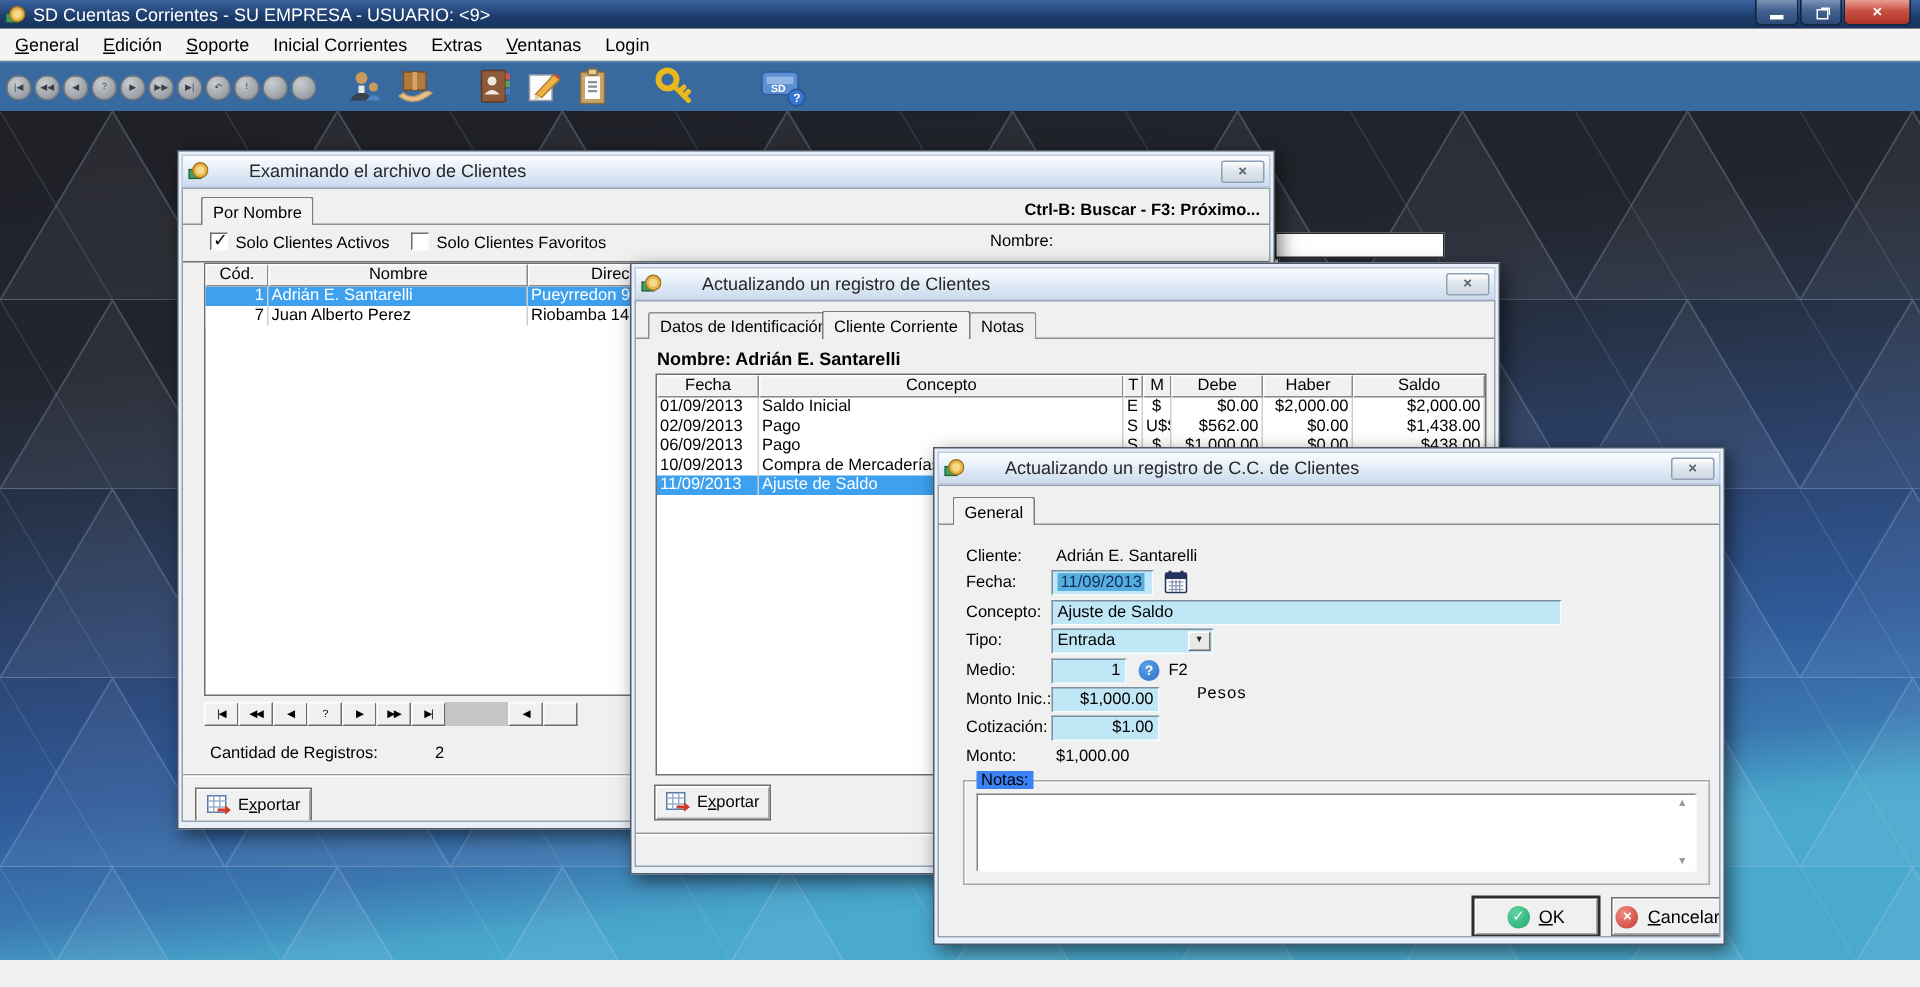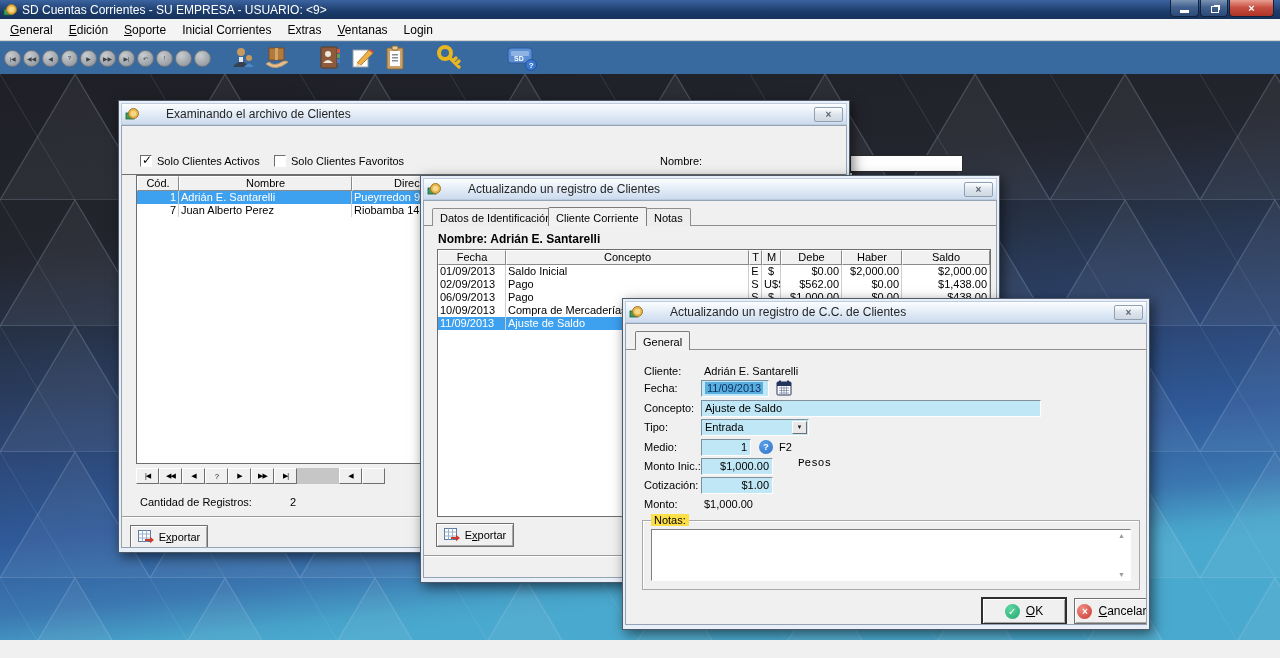--- a/index.html
+++ b/index.html
@@ -68,21 +68,21 @@
   .navbtn { width:23px; height:16px; font-size:7px; letter-spacing:-1px; display:inline-flex; align-items:center; justify-content:center; }
   .nav-filler { width:42px; height:16px; background:#c6c6c6; display:inline-block; }
 
   .field { position:absolute; height:17px; background:#bfe7f5; border:1px solid; border-color:#7f8f9d #fdfdfd #fdfdfd #7f8f9d; line-height:15px; padding:0 3px; white-space:nowrap; overflow:hidden; }
   .field .selection { background:#58aede; color:#0c2f5e; padding:0 2px; }
   .dd-arrow { position:absolute; right:1px; top:1px; bottom:1px; width:15px; background:#e8e8e8; border:1px solid; border-color:#fff #6e6e6e #6e6e6e #fff; font-size:6px; color:#222; display:flex; align-items:center; justify-content:center; }
   .f-label { position:absolute; left:18px; white-space:nowrap; }
   .f-static { position:absolute; white-space:nowrap; }
   .help-circle { position:absolute; width:14px; height:14px; border-radius:50%; background:radial-gradient(circle at 35% 30%, #5aa0e8, #2e73c8); color:#fff; font-size:9px; font-weight:bold; text-align:center; line-height:14px; }
   .groupbox { position:absolute; border:1px solid #a9a9a9; box-shadow:inset 1px 1px 0 #fff; }
-  .groupbox .legend { position:absolute; top:-7px; left:8px; background:#fde047; padding:0 3px; }
+  .groupbox .legend { position:absolute; top:-7px; left:8px; background:#3b82f6; padding:0 3px; }
   .notas-area { position:absolute; left:8px; top:8px; right:8px; bottom:8px; background:#fff; border:1px solid; border-color:#808080 #fdfdfd #fdfdfd #808080; }
   .mini-scroll { position:absolute; right:2px; top:2px; bottom:2px; width:13px; display:flex; flex-direction:column; justify-content:space-between; align-items:center; color:#9a9a9a; font-size:7px; }
   .divider { position:absolute; height:2px; border-top:1px solid #9a9a9a; border-bottom:1px solid #fff; }
 
   .dlg-btn { position:absolute; height:26px; display:flex; align-items:center; justify-content:center; gap:6px; background:#f0f0f0; border:1px solid #6e6e6e; box-shadow:inset 1px 1px 0 #fff, inset -1px -1px 0 #a8a8a8; font-size:12px; }
   .dlg-btn.default { border:1px solid #2e2e2e; box-shadow:0 0 0 1px #2e2e2e, inset 1px 1px 0 #fff, inset -1px -1px 0 #a8a8a8; }
   .ok-circle { width:15px; height:15px; border-radius:50%; background:radial-gradient(circle at 35% 30%, #5fd6a4, #23a86e); color:#fff; font-size:10px; font-weight:bold; text-align:center; line-height:15px; }
   .cancel-circle { width:15px; height:15px; border-radius:50%; background:radial-gradient(circle at 35% 30%, #ef8b80, #c83a30); color:#fff; font-size:10px; font-weight:bold; text-align:center; line-height:15px; }
 
   
@@ -236,20 +236,24 @@
         <rect x="1" y="6" width="8" height="6" fill="#3f9e5f" stroke="#1f5c36" stroke-width="0.8"></rect>
         <circle cx="8.5" cy="6.5" r="5" fill="#e8b64c" stroke="#a4781f"></circle>
           <circle cx="8.5" cy="6.5" r="2.8" fill="#f5d98a"></circle>
       </svg>
       <span class="win-title">Examinando el archivo de Clientes</span>
       <span class="win-close">
           <span>×</span>
         </span>
     </div>
     <div class="win-client">
+      <div class="tabstrip" style="left:0;top:3px;width:726px;height:21px;">
+        <span class="tab active" style="left:12px;"><span>Por Nombre</span></span>
+        <span style="position:absolute;right:8px;top:5px;font-weight:bold;">Ctrl-B: Buscar - F3: Próximo...</span>
+      </div>
       <div style="position:absolute;left:0;top:24px;width:726px;height:25px;border-bottom:1px solid #6f6f6f;">
         <span style="position:absolute;left:18px;top:5px;">
           <span class="checkbox checked"></span><span>Solo Clientes Activos</span>
         </span>
         <span style="position:absolute;left:152px;top:5px;">
           <span class="checkbox"></span><span>Solo Clientes Favoritos</span>
         </span>
         <span style="position:absolute;left:538px;top:5px;">Nombre:</span>
       </div>
       <div class="grid" style="left:14px;top:49px;width:712px;height:289px;">

